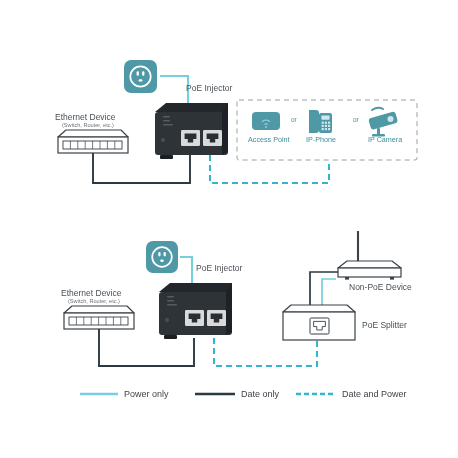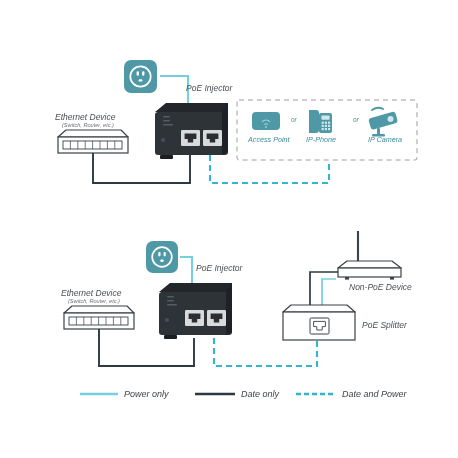--- a/index.html
+++ b/index.html
@@ -9,21 +9,20 @@
   }
   body {
     font-family: "Liberation Sans", sans-serif;
   }
   #diagram-root {
     position: relative;
     width: 458px;
     height: 458px;
     background: #ffffff;
     overflow: hidden;
-    font-style: italic;
   }
   #diagram-svg {
     position: absolute;
     left: 0;
     top: 0;
     width: 458px;
     height: 458px;
   }
   .lbl {
     fill: #4a4f55;

